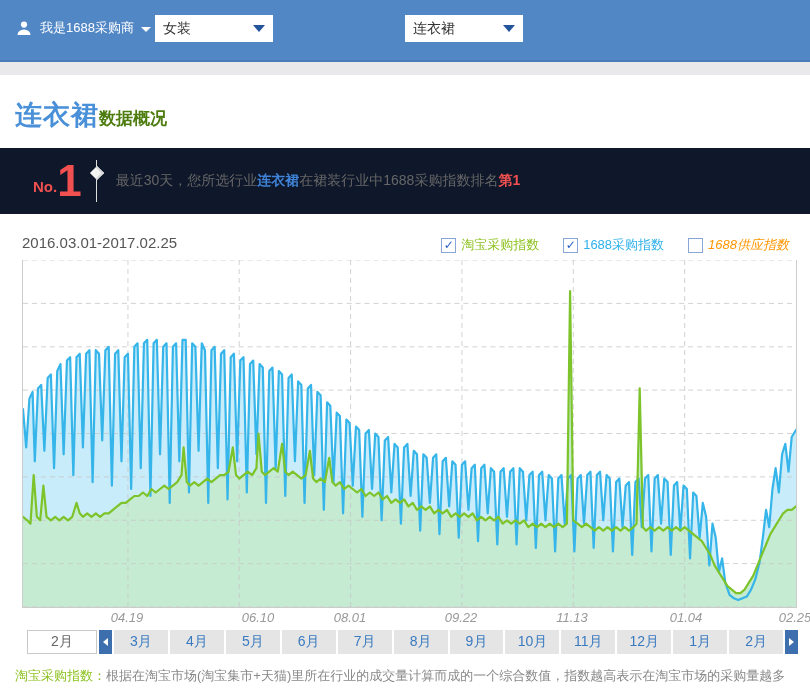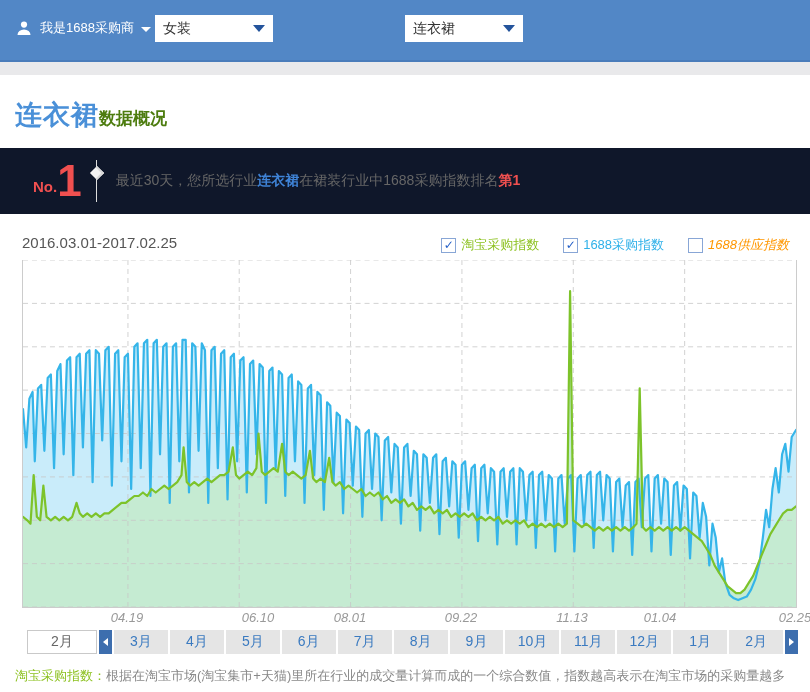--- a/index.html
+++ b/index.html
@@ -138,21 +138,21 @@
       <path d="M0.0,149.2 L3.2,187.4 L6.4,138.8 L9.6,131.9 L11.8,201.3 L15.0,128.4 L18.2,124.9 L21.4,190.8 L24.7,118.0 L27.9,114.5 L31.1,208.2 L34.3,111.0 L37.5,104.1 L40.7,194.3 L44.0,100.6 L47.2,97.2 L50.4,215.1 L53.6,97.2 L56.8,93.7 L60.0,187.4 L63.2,93.7 L66.5,90.2 L69.7,222.1 L72.9,90.2 L76.1,93.7 L79.3,180.4 L82.5,90.2 L85.8,86.8 L89.0,225.6 L92.2,93.7 L95.4,90.2 L98.6,201.3 L101.8,97.2 L105.1,93.7 L108.3,229.0 L111.5,86.8 L114.7,83.3 L117.9,208.2 L121.1,83.3 L124.4,79.8 L127.6,236.0 L130.8,83.3 L134.0,79.8 L137.2,194.3 L140.4,86.8 L143.7,83.3 L146.9,242.9 L150.1,86.8 L153.3,83.3 L156.5,201.3 L159.7,79.8 L162.9,79.8 L166.2,232.5 L169.4,83.3 L172.6,86.8 L175.8,190.8 L179.0,83.3 L182.2,90.2 L185.5,242.9 L188.7,90.2 L191.9,86.8 L195.1,208.2 L198.3,93.7 L201.5,90.2 L204.8,239.4 L208.0,97.2 L211.2,93.7 L214.4,201.3 L217.6,100.6 L220.8,97.2 L224.1,232.5 L227.3,104.1 L230.5,100.6 L233.7,194.3 L236.9,104.1 L240.1,107.6 L243.3,242.9 L246.6,111.0 L249.8,107.6 L253.0,208.2 L256.2,111.0 L259.4,114.5 L262.6,236.0 L265.9,118.0 L269.1,114.5 L272.3,201.3 L275.5,121.4 L278.7,124.9 L281.9,242.9 L285.2,128.4 L288.4,124.9 L291.6,215.1 L294.8,131.9 L298.0,135.3 L301.2,249.8 L304.5,142.3 L307.7,145.7 L310.9,222.1 L314.1,152.7 L317.3,156.1 L320.5,253.3 L323.8,159.6 L327.0,163.1 L330.2,225.6 L333.4,166.6 L336.6,170.0 L339.8,256.8 L343.0,173.5 L346.3,170.0 L349.5,229.0 L352.7,173.5 L355.9,177.0 L359.1,260.3 L362.3,180.4 L365.6,177.0 L368.8,232.5 L372.0,183.9 L375.2,187.4 L378.4,263.7 L381.6,187.4 L384.9,183.9 L388.1,236.0 L391.3,190.8 L394.5,194.3 L397.7,270.7 L400.9,194.3 L404.2,197.8 L407.4,242.9 L410.6,197.8 L413.8,194.3 L417.0,274.1 L420.2,201.3 L423.4,197.8 L426.7,246.4 L429.9,201.3 L433.1,204.7 L436.3,277.6 L439.5,204.7 L442.7,201.3 L446.0,249.8 L449.2,208.2 L452.4,204.7 L455.6,281.1 L458.8,208.2 L462.0,204.7 L465.3,253.3 L468.5,208.2 L471.7,211.7 L474.9,284.5 L478.1,211.7 L481.3,208.2 L484.6,256.8 L487.8,211.7 L491.0,208.2 L494.2,284.5 L497.4,208.2 L500.6,211.7 L503.9,260.3 L507.1,215.1 L510.3,211.7 L513.5,288.0 L516.7,215.1 L519.9,211.7 L523.1,260.3 L526.4,215.1 L529.6,218.6 L532.8,291.5 L536.0,218.6 L539.2,215.1 L542.4,263.7 L545.7,218.6 L548.9,215.1 L552.1,291.5 L555.3,218.6 L558.5,215.1 L561.7,263.7 L565.0,215.1 L568.2,211.7 L571.4,288.0 L574.6,215.1 L577.8,211.7 L581.0,260.3 L584.3,215.1 L587.5,218.6 L590.7,291.5 L593.9,222.1 L597.1,218.6 L600.3,267.2 L603.5,225.6 L606.8,222.1 L610.0,294.9 L613.2,222.1 L616.4,218.6 L619.6,267.2 L622.8,218.6 L626.1,215.1 L629.3,291.5 L632.5,218.6 L635.7,215.1 L638.9,263.7 L642.1,218.6 L645.4,222.1 L648.6,294.9 L651.8,225.6 L655.0,222.1 L658.2,270.7 L661.4,225.6 L664.7,229.0 L667.9,298.4 L671.1,232.5 L674.3,236.0 L677.5,277.6 L680.7,242.9 L684.0,256.8 L687.2,305.4 L690.4,263.7 L693.6,277.6 L696.8,312.3 L700.0,298.4 L703.2,322.7 L707.5,334.9 L711.8,338.3 L716.1,340.1 L720.4,338.3 L724.7,336.6 L729.0,329.6 L733.3,319.2 L737.6,301.9 L740.8,277.6 L744.0,249.8 L747.2,267.2 L750.4,229.0 L753.6,208.2 L756.8,232.5 L760.1,194.3 L763.3,183.9 L766.5,211.7 L769.7,177.0 L774.0,170.0" fill="none" stroke="#35b5e9" stroke-width="2.2" stroke-linejoin="round" stroke-linecap="round" vector-effect="non-scaling-stroke"></path>
       <path d="M0.0,256.8 L4.3,260.3 L7.5,263.7 L10.7,215.1 L13.9,256.8 L17.2,260.3 L20.4,225.6 L23.6,256.8 L27.9,260.3 L32.2,256.8 L36.4,260.3 L40.7,256.8 L45.0,260.3 L49.3,256.8 L53.6,242.9 L56.8,253.3 L60.0,256.8 L64.3,253.3 L68.6,256.8 L72.9,253.3 L77.2,256.8 L81.5,253.3 L85.8,253.3 L90.0,249.8 L94.3,246.4 L98.6,242.9 L102.9,242.9 L107.2,239.4 L111.5,236.0 L115.8,236.0 L120.1,232.5 L124.4,236.0 L128.6,229.0 L132.9,232.5 L137.2,229.0 L141.5,225.6 L145.8,229.0 L150.1,225.6 L154.4,222.1 L158.7,215.1 L160.8,187.4 L164.0,222.1 L167.2,225.6 L171.5,222.1 L175.8,225.6 L180.1,222.1 L184.4,218.6 L188.7,222.1 L193.0,218.6 L197.3,215.1 L201.5,215.1 L205.8,211.7 L210.1,187.4 L213.3,215.1 L216.5,218.6 L220.8,215.1 L225.1,211.7 L229.4,215.1 L233.7,208.2 L235.8,173.5 L239.1,211.7 L242.3,215.1 L246.6,211.7 L250.9,208.2 L255.1,211.7 L259.4,183.9 L262.6,211.7 L265.9,215.1 L270.1,211.7 L274.4,215.1 L278.7,218.6 L283.0,215.1 L287.3,190.8 L290.5,218.6 L293.7,222.1 L298.0,218.6 L302.3,222.1 L306.6,197.8 L309.8,222.1 L313.0,225.6 L317.3,222.1 L321.6,229.0 L325.9,225.6 L330.2,229.0 L334.5,232.5 L338.8,229.0 L343.0,236.0 L347.3,232.5 L351.6,236.0 L355.9,232.5 L360.2,239.4 L364.5,236.0 L368.8,242.9 L373.1,239.4 L377.4,242.9 L381.6,239.4 L385.9,246.4 L390.2,242.9 L394.5,249.8 L398.8,246.4 L403.1,249.8 L407.4,246.4 L411.7,253.3 L415.9,249.8 L420.2,253.3 L424.5,249.8 L428.8,256.8 L433.1,253.3 L437.4,256.8 L441.7,253.3 L446.0,256.8 L450.2,253.3 L454.5,260.3 L458.8,256.8 L463.1,260.3 L467.4,256.8 L471.7,260.3 L476.0,256.8 L480.3,263.7 L484.6,260.3 L488.8,263.7 L493.1,260.3 L497.4,263.7 L501.7,260.3 L506.0,267.2 L510.3,263.7 L514.6,267.2 L518.9,263.7 L523.1,267.2 L527.4,263.7 L531.7,267.2 L536.0,263.7 L540.3,267.2 L544.6,263.7 L547.8,31.2 L551.0,260.3 L555.3,263.7 L559.6,267.2 L563.9,263.7 L568.2,267.2 L572.5,270.7 L576.7,267.2 L581.0,270.7 L585.3,267.2 L589.6,270.7 L593.9,267.2 L598.2,270.7 L602.5,267.2 L606.8,270.7 L611.1,267.2 L614.3,263.7 L617.5,128.4 L620.7,267.2 L623.9,270.7 L628.2,267.2 L632.5,270.7 L636.8,267.2 L641.1,270.7 L645.4,267.2 L649.6,270.7 L653.9,267.2 L658.2,270.7 L662.5,267.2 L666.8,270.7 L671.1,274.1 L675.4,277.6 L679.7,281.1 L684.0,288.0 L688.2,294.9 L692.5,305.4 L696.8,312.3 L701.1,319.2 L705.4,326.2 L709.7,329.6 L714.0,333.1 L718.3,333.1 L722.5,329.6 L726.8,322.7 L731.1,315.8 L735.4,305.4 L739.7,294.9 L744.0,284.5 L748.3,274.1 L752.6,267.2 L756.8,260.3 L761.1,253.3 L765.4,249.8 L769.7,249.8 L774.0,246.4" fill="none" stroke="#7dc32a" stroke-width="2.2" stroke-linejoin="round" stroke-linecap="round" vector-effect="non-scaling-stroke"></path>
     </svg>
 </div>
 <div class="x-labels" id="x-axis-labels">
     <span style="left: 81px;">04.19</span>
     <span style="left: 192px; margin-left: 20px;">06.10</span>
     <span style="left: 304px;">08.01</span>
     <span style="left: 415px;">09.22</span>
     <span style="left: 526px;">11.13</span>
-    <span style="left: 614px;">01.04</span>
+    <span style="left: 640px;">01.04</span>
     <span style="left: 749px;">02.25</span>
   </div>
 
 <div class="month-bar">
   <div class="mcell mcur">2月</div>
   <div class="marrow">
       <span class="tri-l"></span>
     </div>
   <div class="mcell">3月</div>
   <div class="mcell">4月</div>

